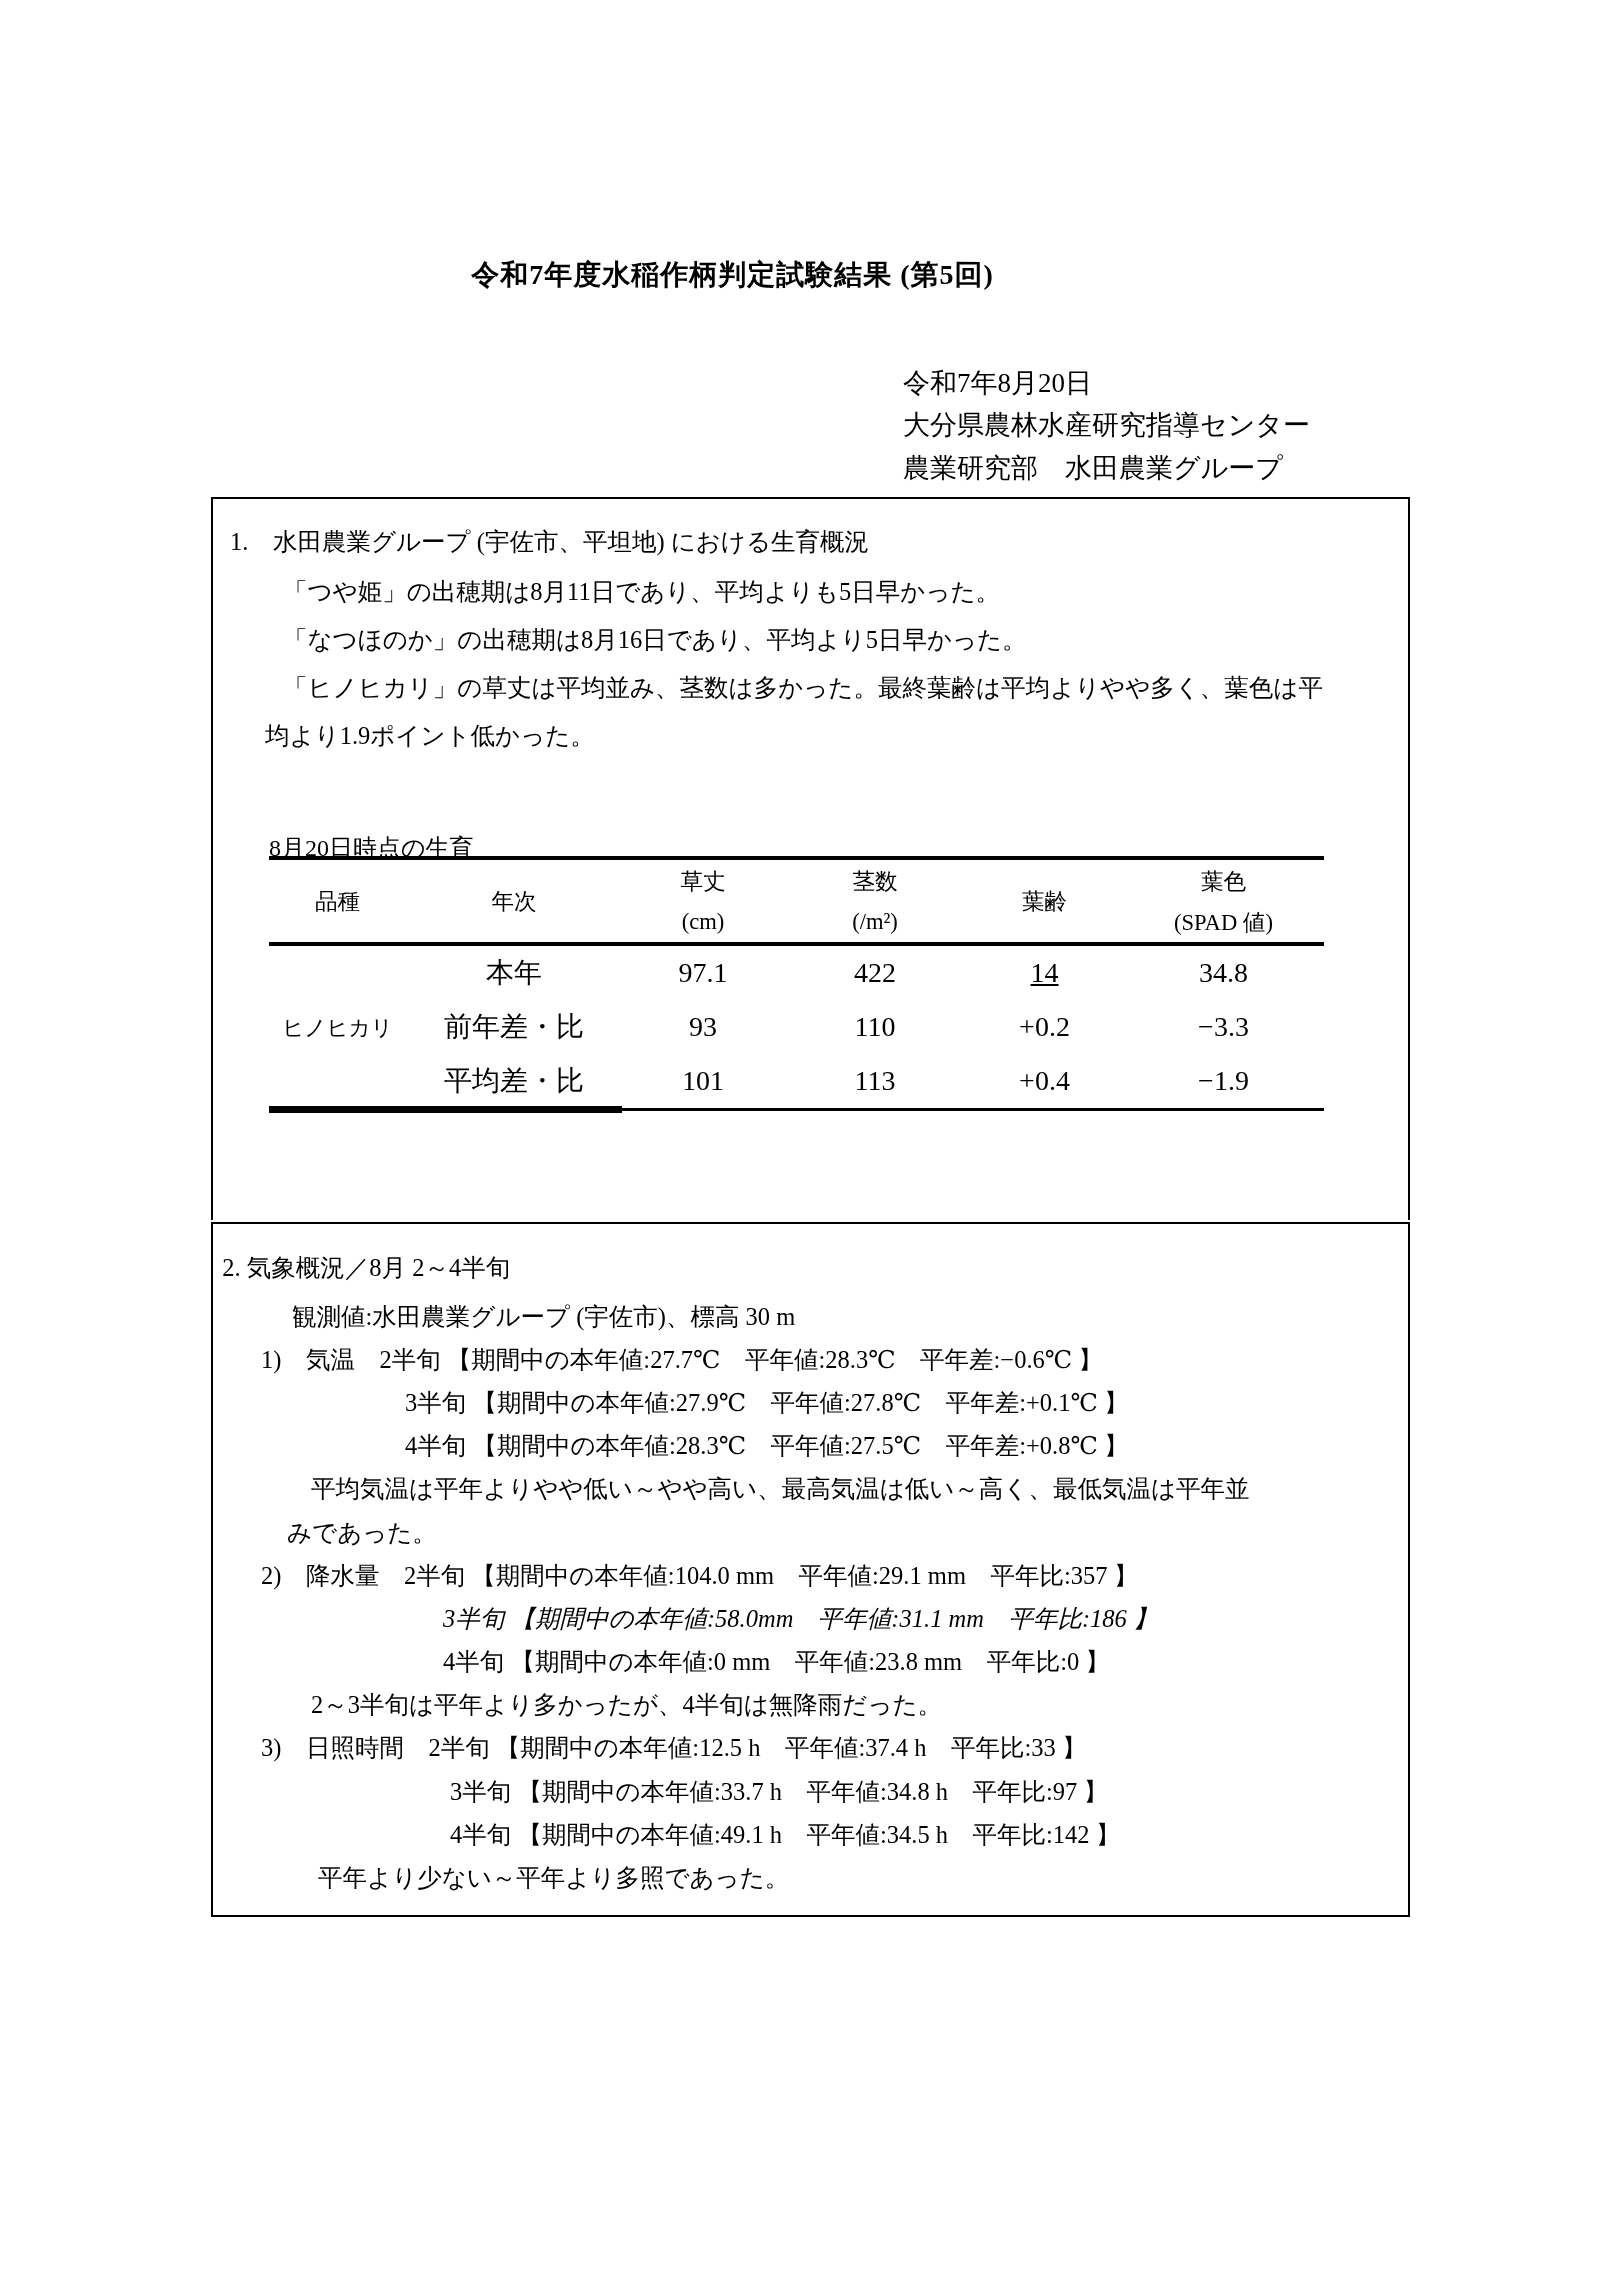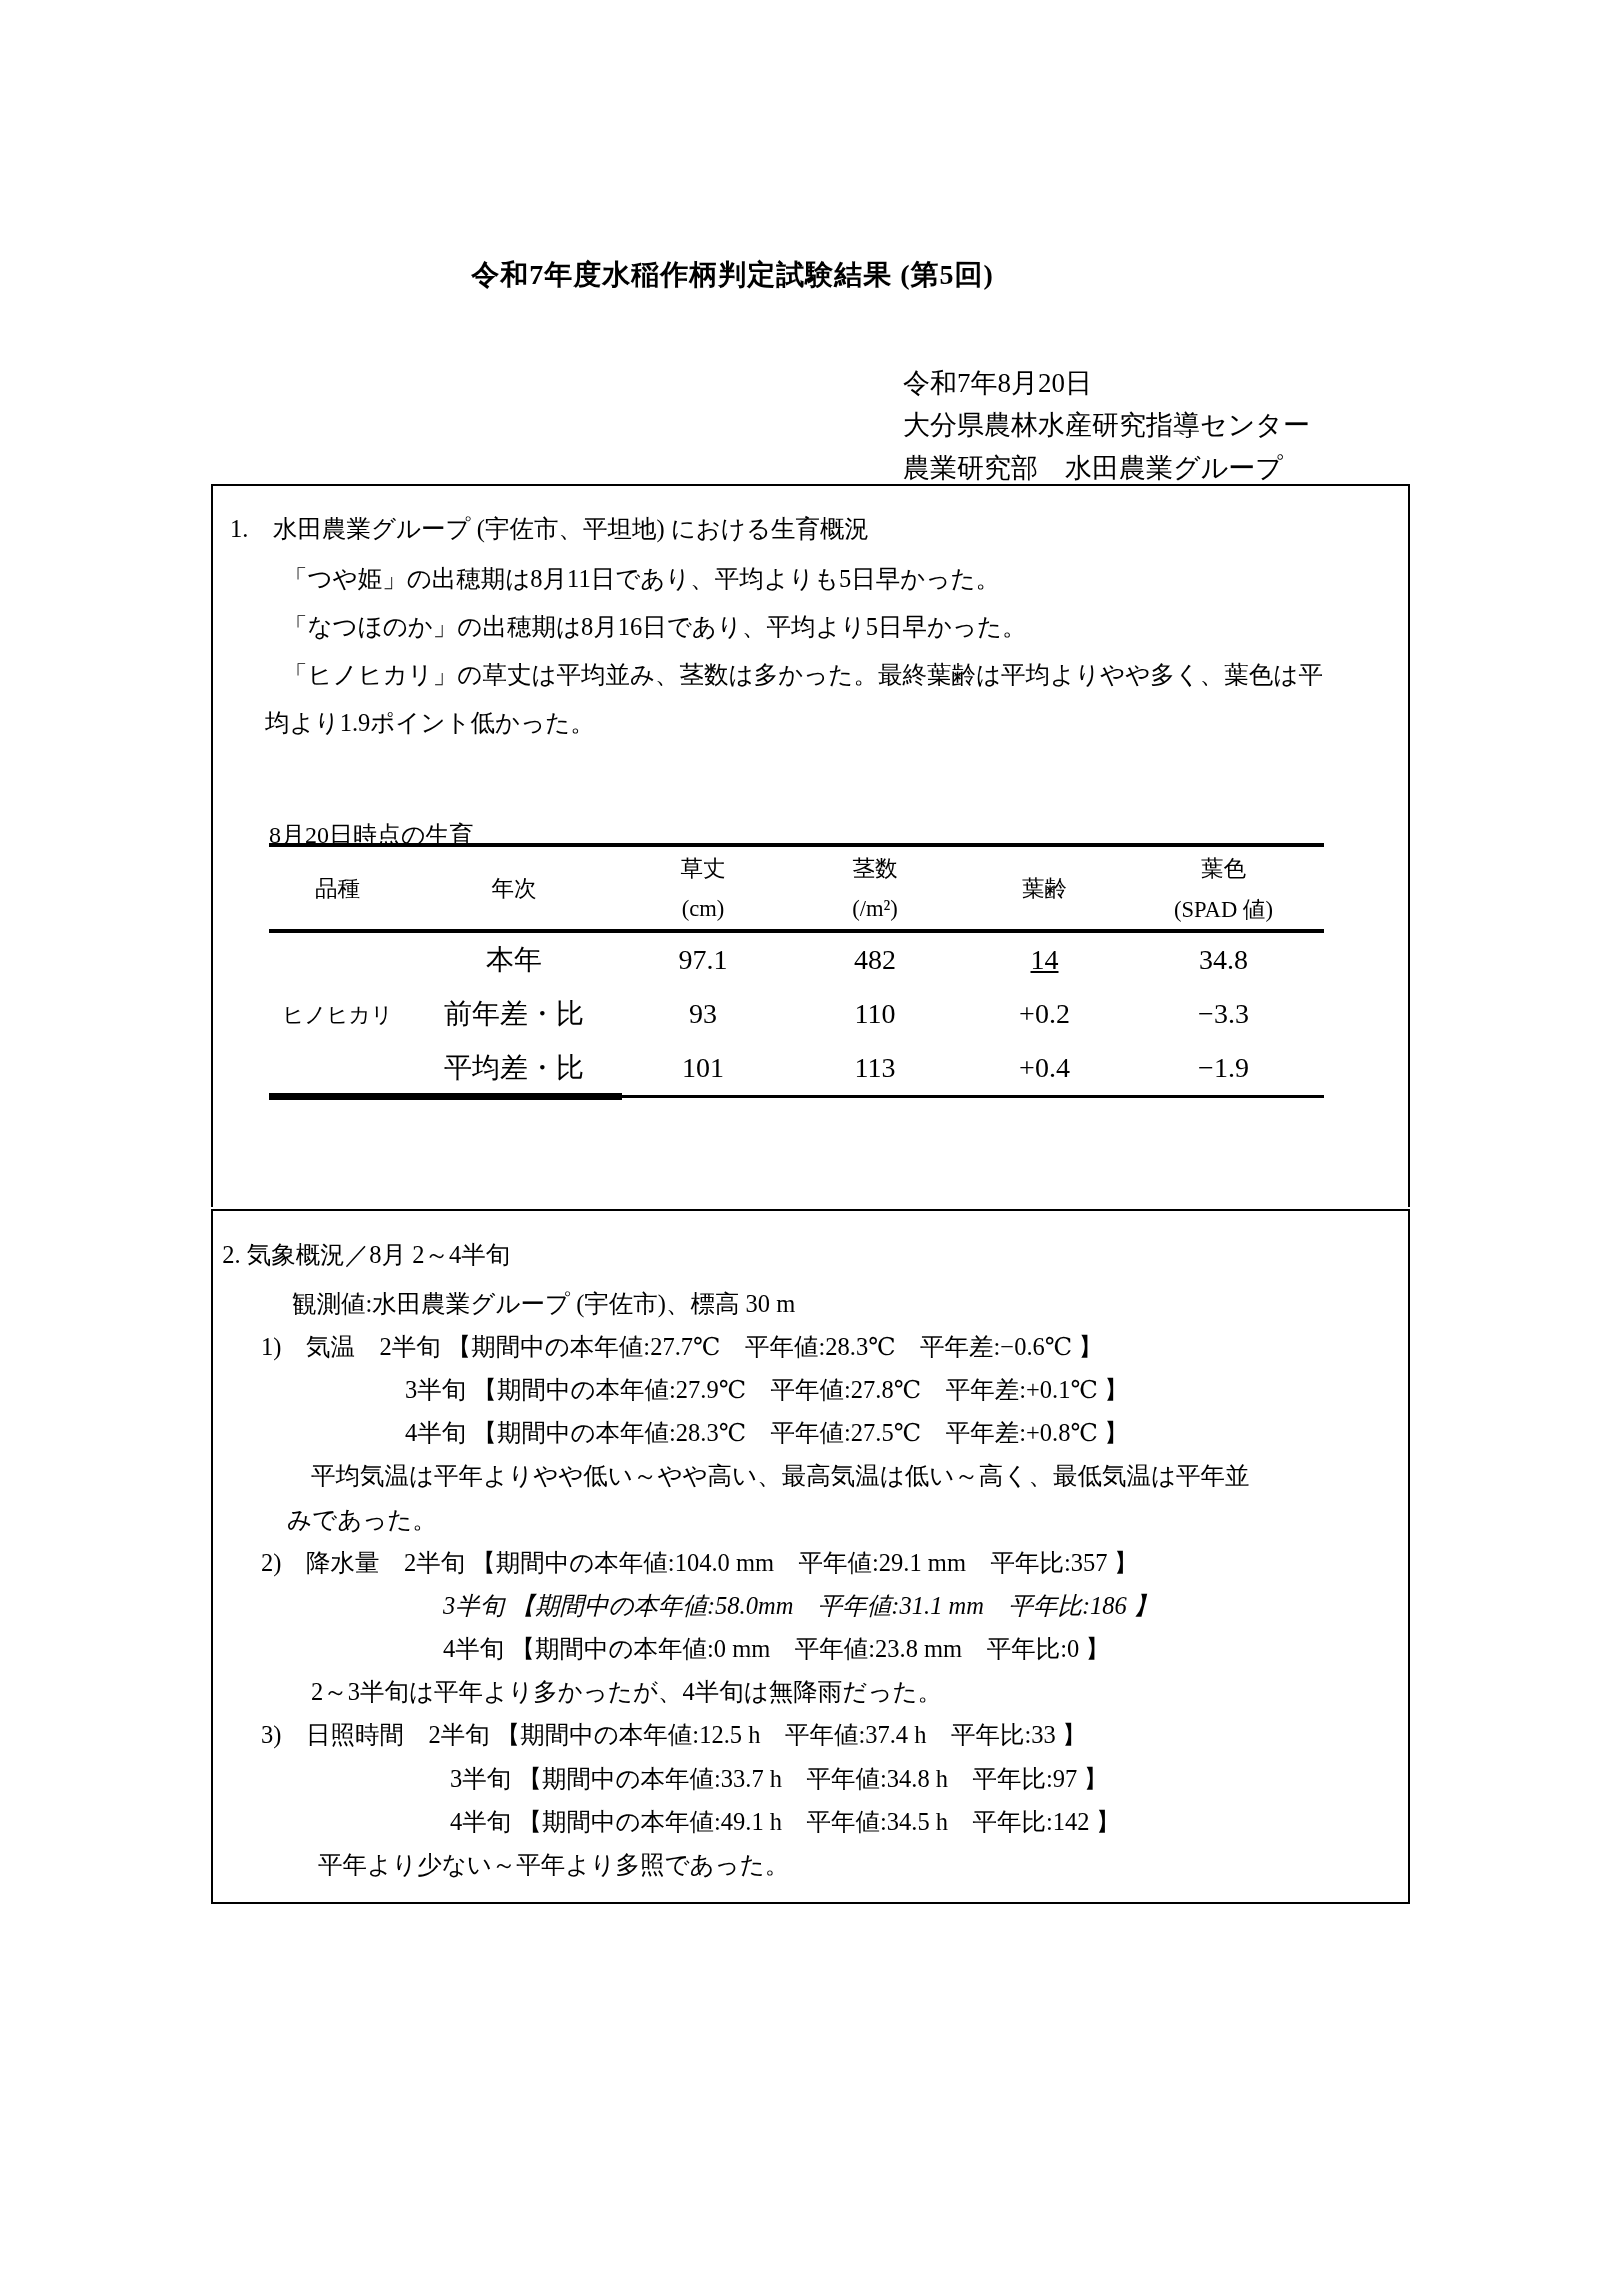--- a/index.html
+++ b/index.html
@@ -15,21 +15,21 @@
   .abs{position:absolute;white-space:pre;}
   .doc-title{
     position:absolute;top:256px;left:0;width:1465px;
     text-align:center;font-size:28px;font-weight:bold;
     letter-spacing:1px;white-space:pre;
   }
   .dateline{font-size:27px;line-height:1.2;}
   .bodyline{font-size:24.5px;line-height:1.2;}
   .box{
     position:absolute;left:211px;width:1195px;
-    border:2.9px solid #000;background:#ffffff;
+    border:2.9px solid #000;background:#ffffff;margin-top:13px;
   }
   #growth-box{top:484px;height:721px;border-bottom:none;}
   #weather-box{top:1209px;height:691px;}
   .tbl-caption{
     position:absolute;left:56px;top:333px;width:1055px;
     text-align:left;font-size:24px;white-space:pre;
   }
   .tbl{position:absolute;left:56px;top:357px;width:1055px;}
   .rule-top{height:4.4px;background:#000;}
   .rule-mid{height:3.9px;background:#000;}
@@ -92,21 +92,21 @@
         <div class="hc" style="grid-column:6;grid-row:1;">葉色</div>
         <div class="hc" style="grid-column:6;grid-row:2;">(SPAD 値)</div>
       </div>
 
       <div class="rule-mid"></div>
 
       <div class="tbl-body">
 
         <div class="dc" style="grid-column:2;grid-row:1;">本年</div>
         <div class="dc" style="grid-column:3;grid-row:1;">97.1</div>
-        <div class="dc" style="grid-column:4;grid-row:1;">482</div>
+        <div class="dc" style="grid-column:4;grid-row:1;">422</div>
         <div class="dc" style="grid-column:5;grid-row:1;text-decoration:underline;">14</div>
         <div class="dc" style="grid-column:6;grid-row:1;">34.8</div>
 
         <div class="dc variety" style="grid-column:1;grid-row:2;">ヒノヒカリ</div>
         <div class="dc" style="grid-column:2;grid-row:2;">前年差・比</div>
         <div class="dc" style="grid-column:3;grid-row:2;">93</div>
         <div class="dc" style="grid-column:4;grid-row:2;">110</div>
         <div class="dc" style="grid-column:5;grid-row:2;">+0.2</div>
         <div class="dc" style="grid-column:6;grid-row:2;">−3.3</div>
 

